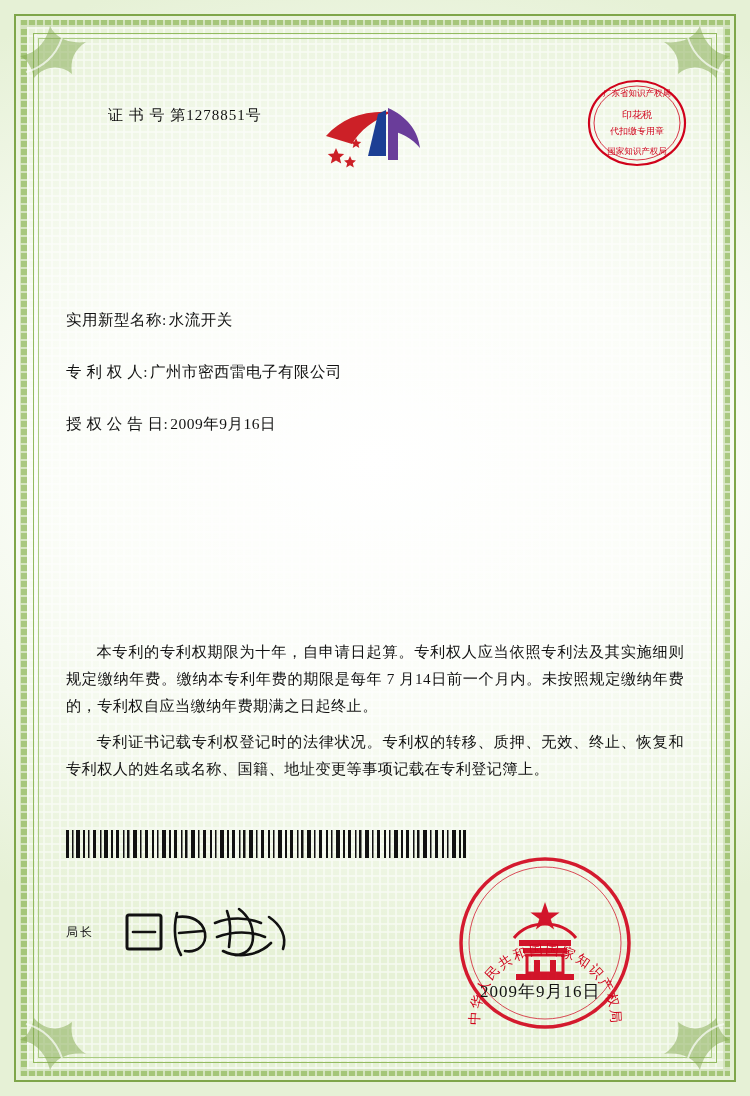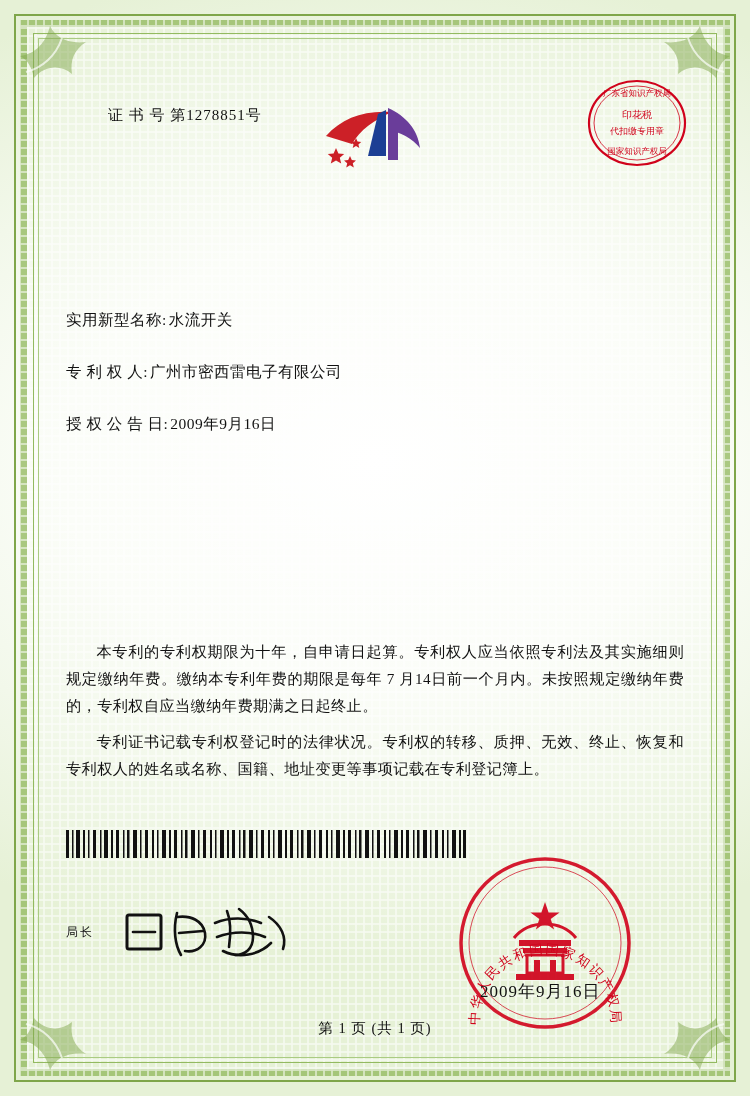--- a/index.html
+++ b/index.html
@@ -415,15 +415,14 @@
         <rect x="71" y="101" width="36" height="18" fill="none" stroke="#d0021b" stroke-width="3"></rect>
         <rect x="78" y="106" width="6" height="13" fill="#d0021b"></rect>
         <rect x="94" y="106" width="6" height="13" fill="#d0021b"></rect>
         <rect x="60" y="120" width="58" height="6" fill="#d0021b"></rect>
         <path d="M58 84 C66 74 78 70 89 70 C100 70 112 74 120 84" fill="none" stroke="#d0021b" stroke-width="3"></path>
       </g>
     </svg>
 
     <div class="seal-date">2009年9月16日</div>
 
-    <div class="footer">第 1 页 (共 1 页)</div>
   </div>
 </div>
 
 </body></html>

